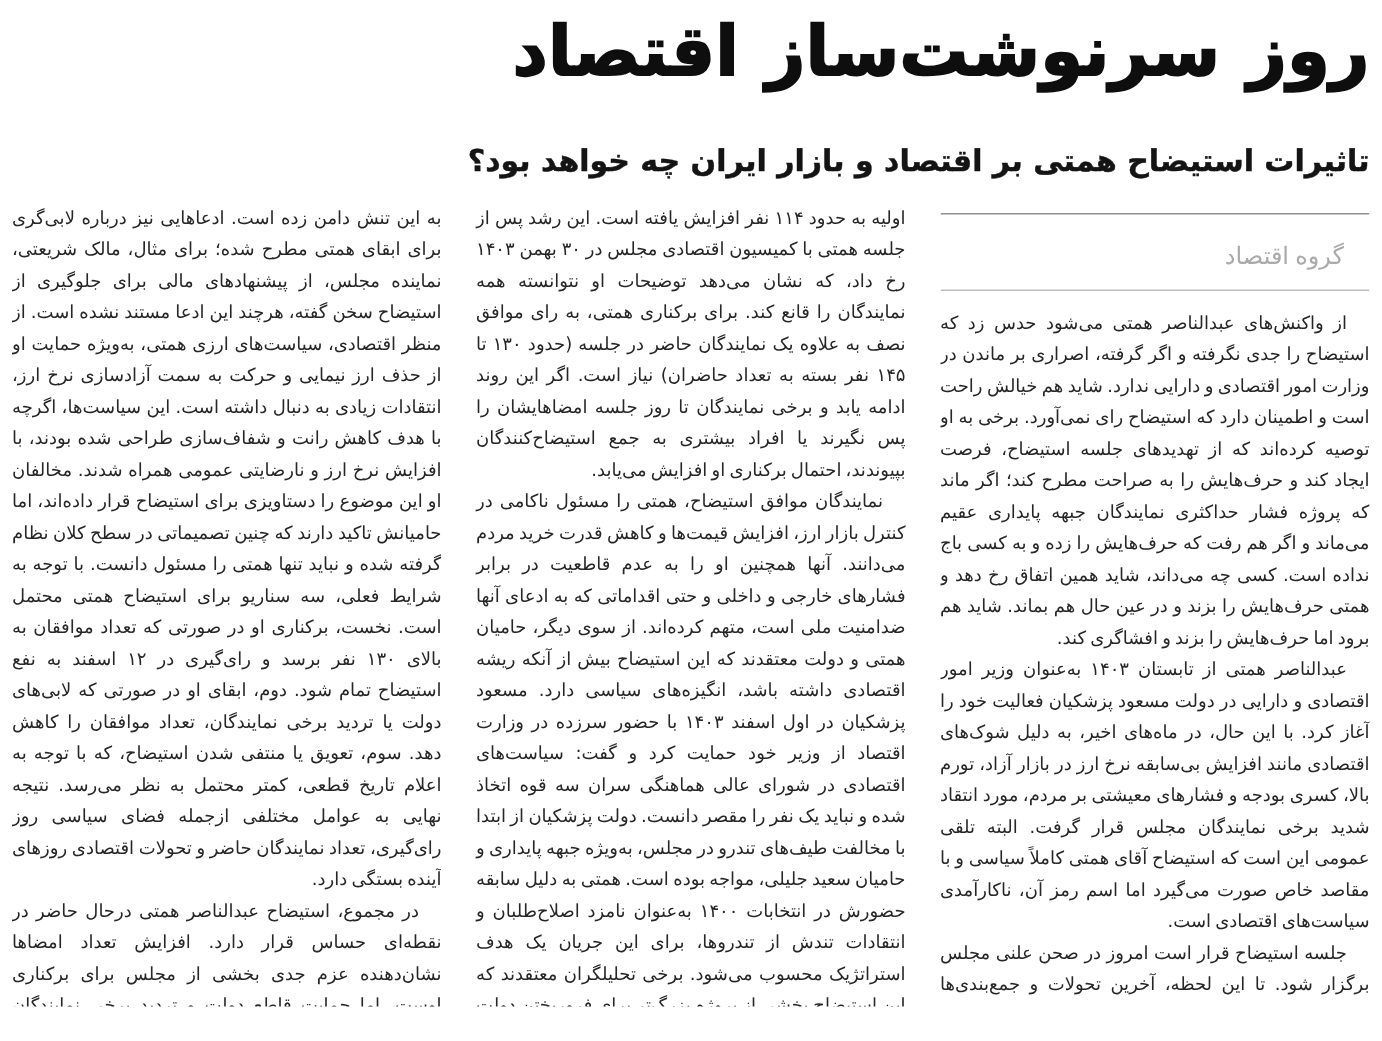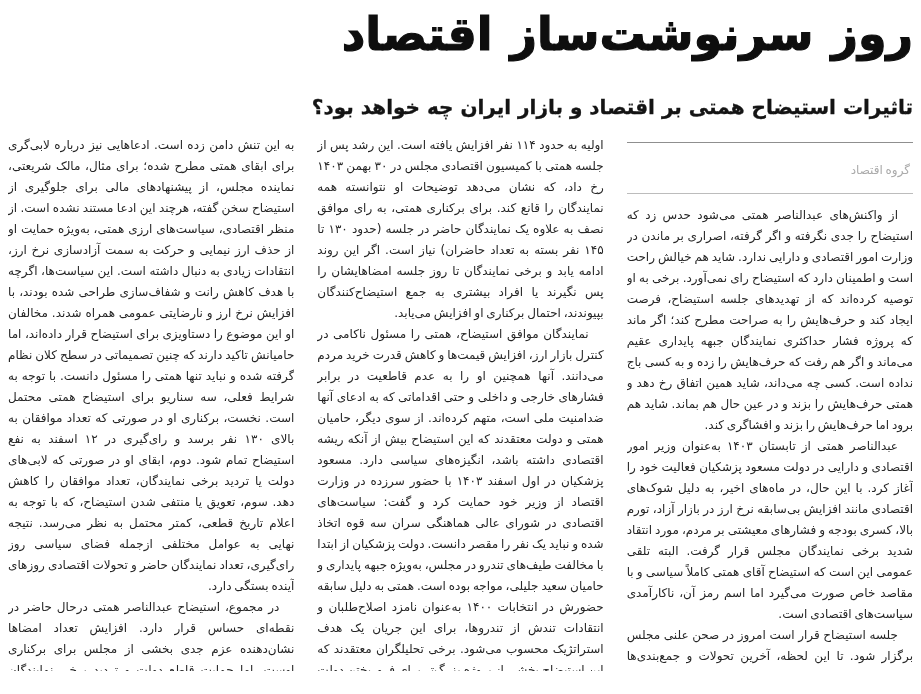--- a/index.html
+++ b/index.html
@@ -78,22 +78,22 @@
     margin-left: 5px;
     flex: 0 0 auto;
   }
   .byline-author {
     font-size: 15px;
     font-weight: bold;
     color: #111;
   }
   .byline-group {
     margin-top: 4px;
-    margin-right: 1px;
-    font-size: 12px;
+    margin-right: 15px;
+    font-size: 16px;
     color: #aaaaaa;
   }
 </style>
 </head>
 <body>
 
 <div class="page">
 
   <header class="masthead">
     <h1 class="headline">روز سرنوشت‌ساز اقتصاد</h1>

